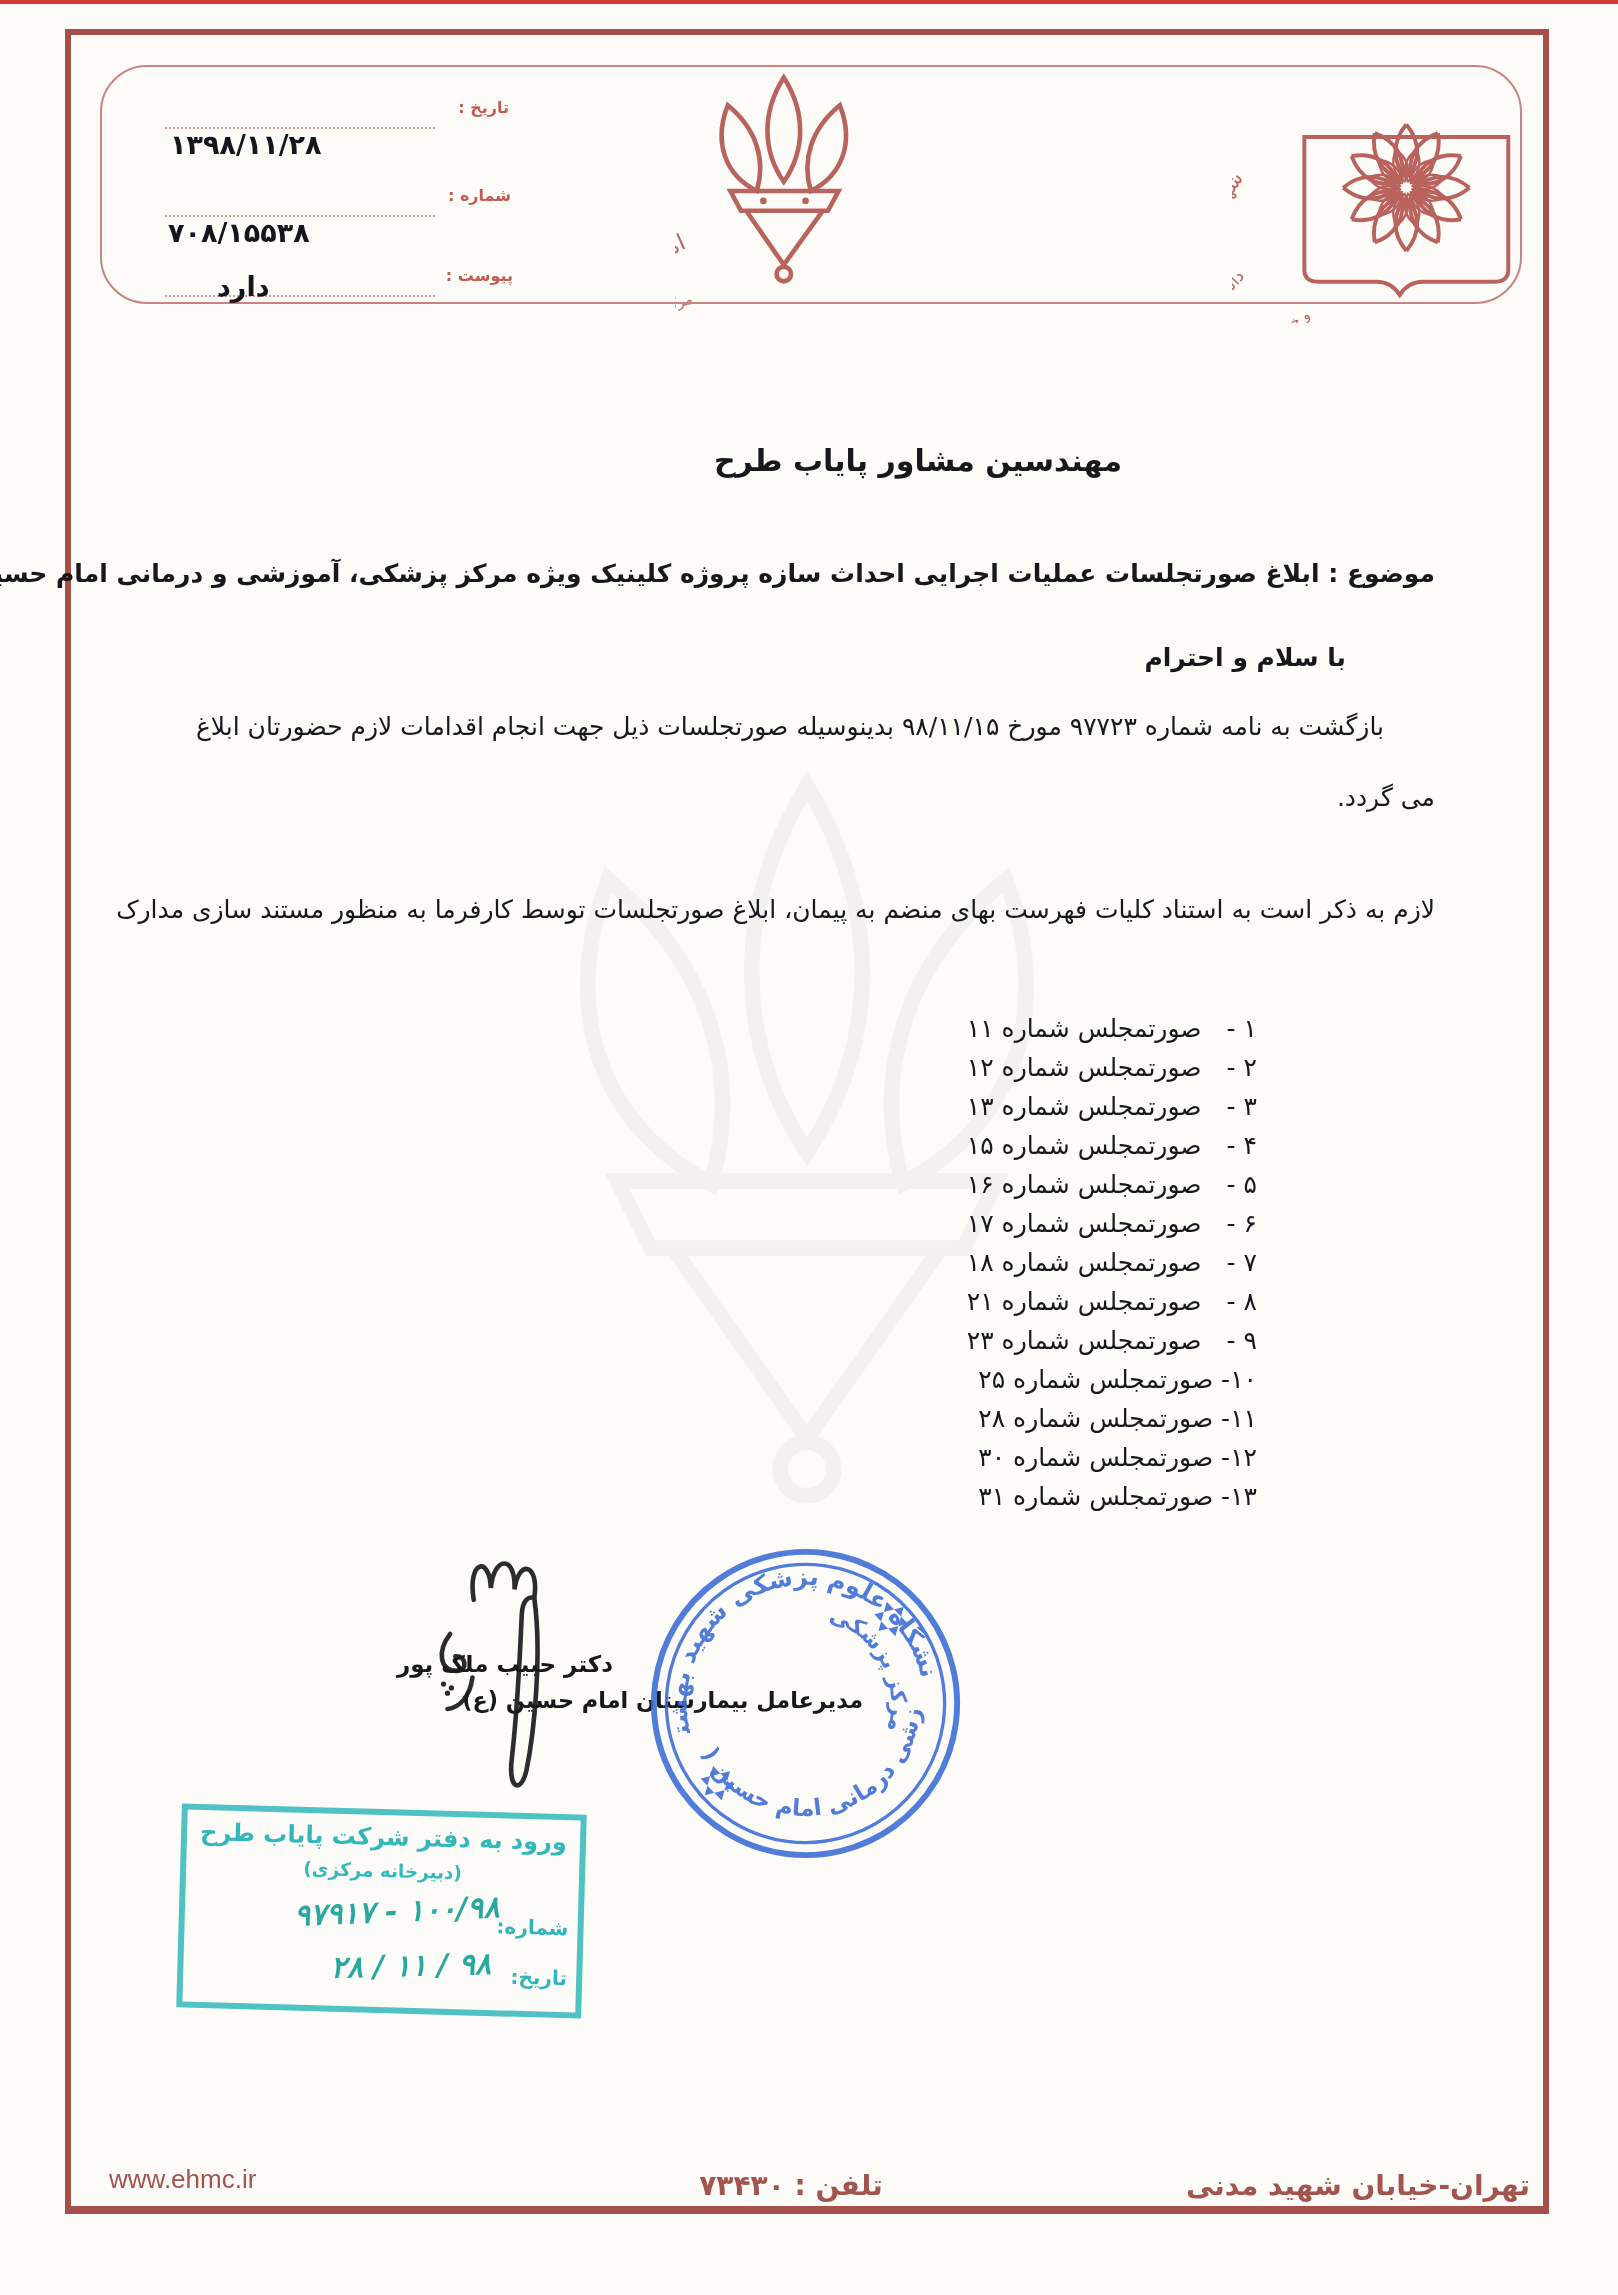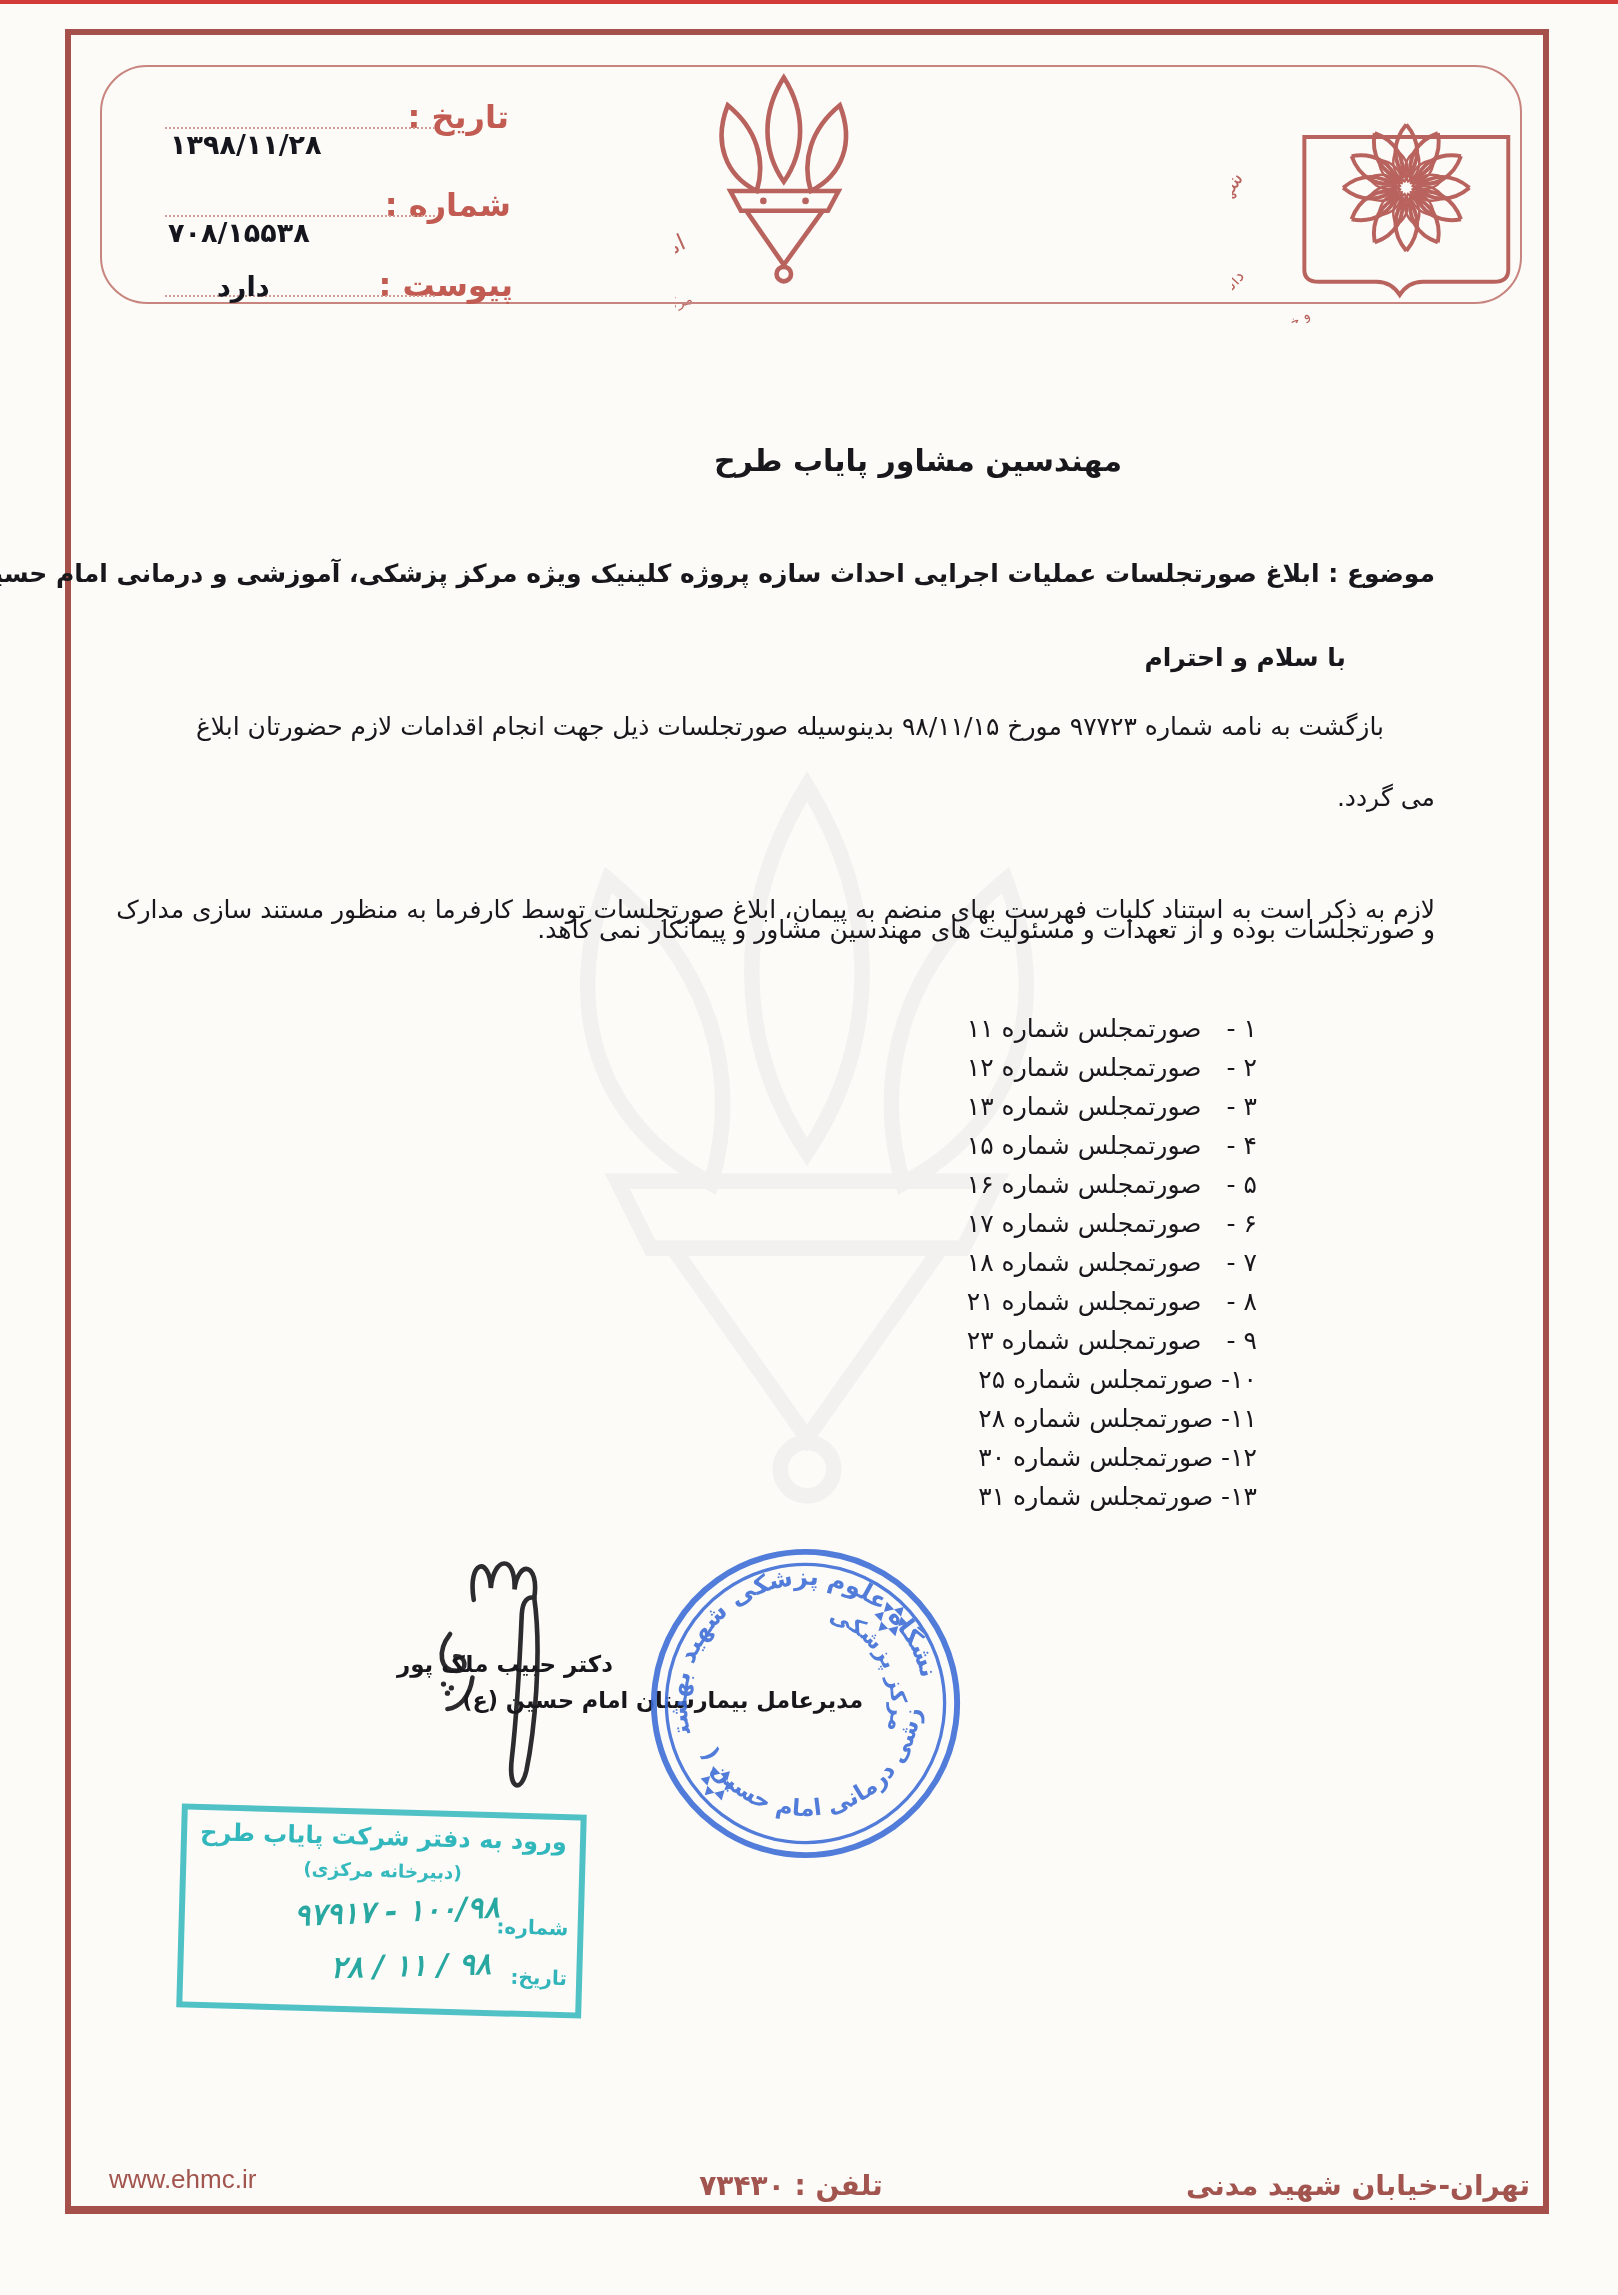--- a/index.html
+++ b/index.html
@@ -20,21 +20,21 @@
     border:6px solid #a5504a; border-bottom-width:8.6px; box-sizing:border-box;
     background:transparent; z-index:1;
   }
 
   
   .header-band{
     left:100px; top:65px; width:1422px; height:239px;
     border:2.6px solid #c8857f; border-radius:47px; box-sizing:border-box; z-index:2;
   }
 
-  .meta-label{font-size:32px; font-weight:700; color:#c25b52; z-index:3;}
+  .meta-label{font-size:16px; font-weight:700; color:#c25b52; z-index:3;}
   .meta-dots{height:0; border-bottom:2px dotted #d49a94; z-index:3;}
   .meta-value{font-size:27px; font-weight:700; color:#15151d; text-align:left; z-index:3;}
 
   .letter-text{color:#17171c; z-index:3; white-space:nowrap;}
   .recipient{font-size:30px; font-weight:700;}
   .subject{font-size:25px; font-weight:700;}
   .salutation{font-size:25px; font-weight:600;}
   .bodyline{font-size:25px; font-weight:500;}
 
   .minutes{z-index:3; direction:rtl;}
@@ -151,21 +151,20 @@
     <text transform="translate(20,330) rotate(-48)" font-size="26" fill="#b9635e" direction="rtl">دانشگاه علوم پزشکی</text>
     <text transform="translate(120,392) rotate(-30)" font-size="22" fill="#b9635e" direction="rtl">و خدمات بهداشتی درمانی</text>
   </svg>
 
   <div class="abs letter-text recipient rtl" style="right:497px; top:443px;">مهندسین مشاور پایاب طرح</div>
   <div class="abs letter-text subject rtl" style="right:184px; top:559px;">موضوع : ابلاغ صورتجلسات عملیات اجرایی احداث سازه پروژه کلینیک ویژه مرکز پزشکی، آموزشی و درمانی امام حسین (ع)</div>
   <div class="abs letter-text salutation rtl" style="right:273px; top:643px;">با سلام و احترام</div>
   <div class="abs letter-text bodyline rtl" style="right:235px; top:712px;">بازگشت به نامه شماره ۹۷۷۲۳ مورخ ۹۸/۱۱/۱۵ بدینوسیله صورتجلسات ذیل جهت انجام اقدامات لازم حضورتان ابلاغ</div>
   <div class="abs letter-text bodyline rtl" style="right:184px; top:783px;">می گردد.</div>
   <div class="abs letter-text bodyline rtl" style="right:184px; top:851px;margin-top:44px;">لازم به ذکر است به استناد کلیات فهرست بهای منضم به پیمان، ابلاغ صورتجلسات توسط کارفرما به منظور مستند سازی مدارک</div>
-  <div class="abs letter-text bodyline rtl" style="right:184px; top:915px;">و صورتجلسات بوده و از تعهدات و مسئولیت های مهندسین مشاور و پیمانکار نمی کاهد.</div>
 
   <div class="abs minutes" style="right:362px; top:1009px;">
       <div class="mrow">
         <span class="mnum">۱ -</span>
         <span class="mtxt">صورتمجلس شماره ۱۱</span>
       </div>
       <div class="mrow">
         <span class="mnum">۲ -</span>
         <span class="mtxt">صورتمجلس شماره ۱۲</span>
       </div>

